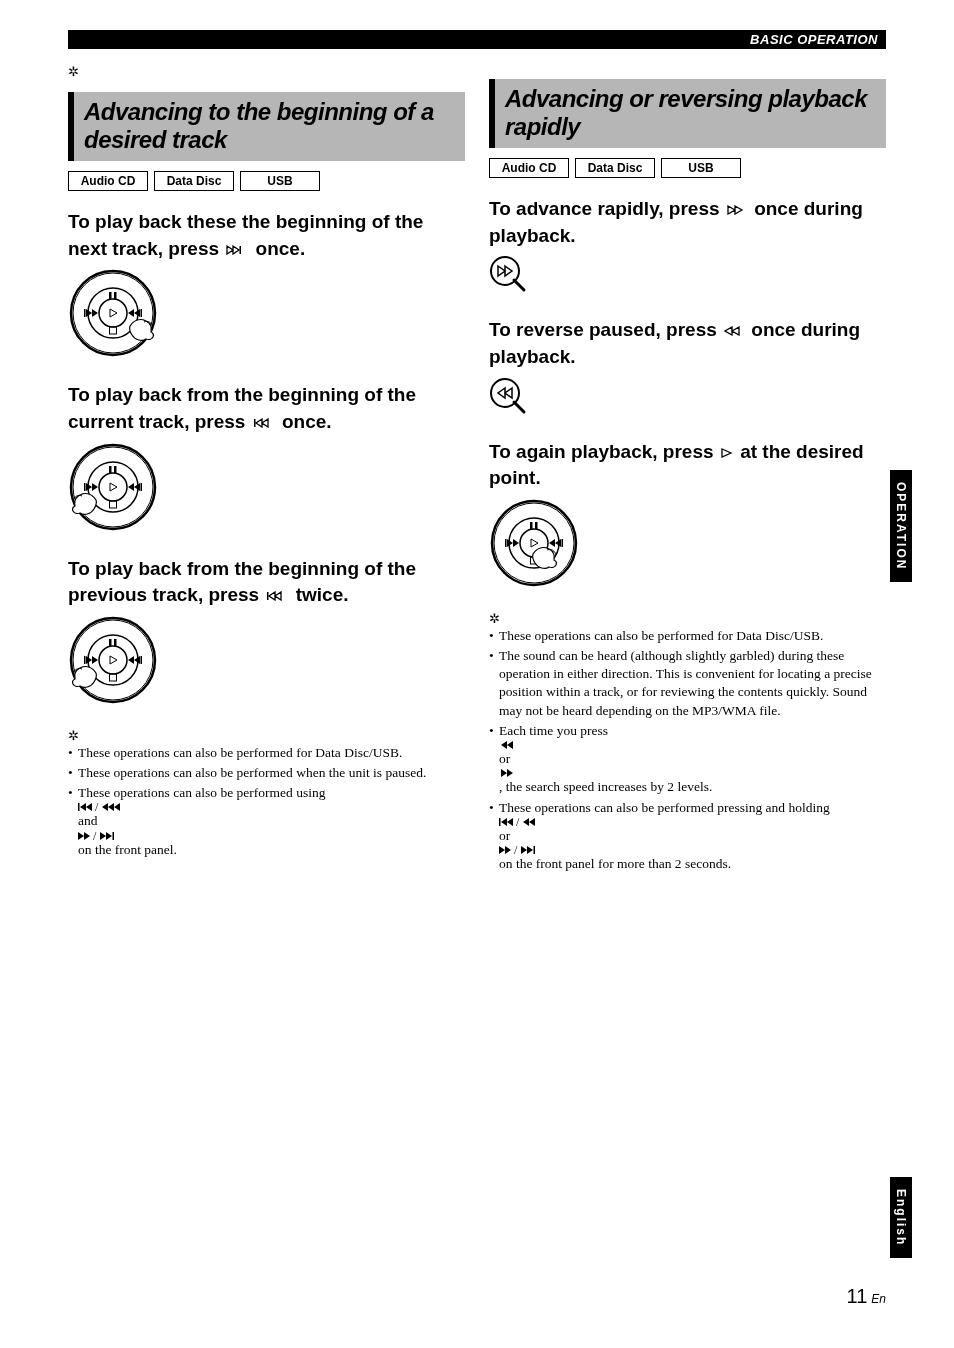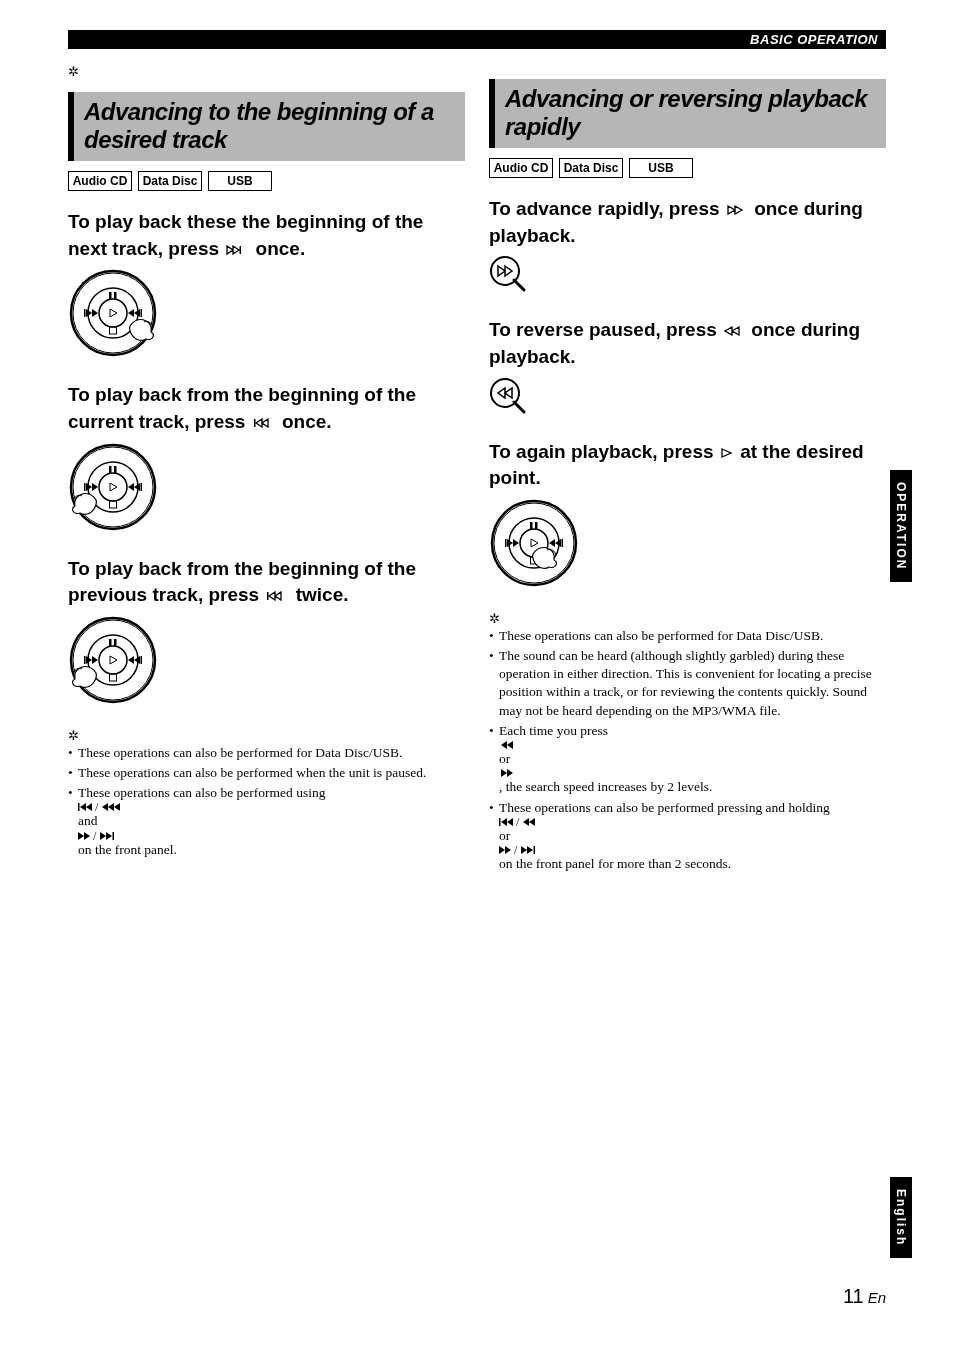--- a/index.html
+++ b/index.html
@@ -69,21 +69,21 @@
     gap: 6px;
     margin: 8px 0 18px 0;
   }
   .media-tag {
     border: 1.5px solid #000;
     font-family: Arial, Helvetica, sans-serif;
     font-weight: bold;
     font-size: 12px;
     padding: 2px 0;
     text-align: center;
-    width: 64px;
+    width: 80px;
   }
   .instr {
     font-family: Arial, Helvetica, sans-serif;
     font-weight: bold;
     font-size: 19px;
     line-height: 1.4;
     margin-bottom: 6px;
   }
   .instr .inline-icon {
     display: inline-block;
@@ -110,21 +110,21 @@
   }
   .side-tab.op { top: 470px; }
   .side-tab.lang { bottom: 90px; }
   .page-num {
     position: absolute;
     right: 68px;
     bottom: 40px;
     font-family: Arial, Helvetica, sans-serif;
   }
   .page-num .n { font-weight: normal; font-size: 20px; }
-  .page-num .suf { font-style: italic; font-size: 15px; margin-left: 4px; }
+  .page-num .suf { font-style: italic; font-size: 12px; margin-left: 4px; }
   .bold-serif { font-weight: bold; }
 </style>
 </head>
 <body>
 
 <svg width="0" height="0" style="position:absolute">
   <defs>
     <g id="dpad">
       <circle cx="45" cy="45" r="42" fill="#fff" stroke="#000" stroke-width="2.5"></circle>
       <circle cx="45" cy="45" r="40" fill="#fff" stroke="#000" stroke-width="1"></circle>

